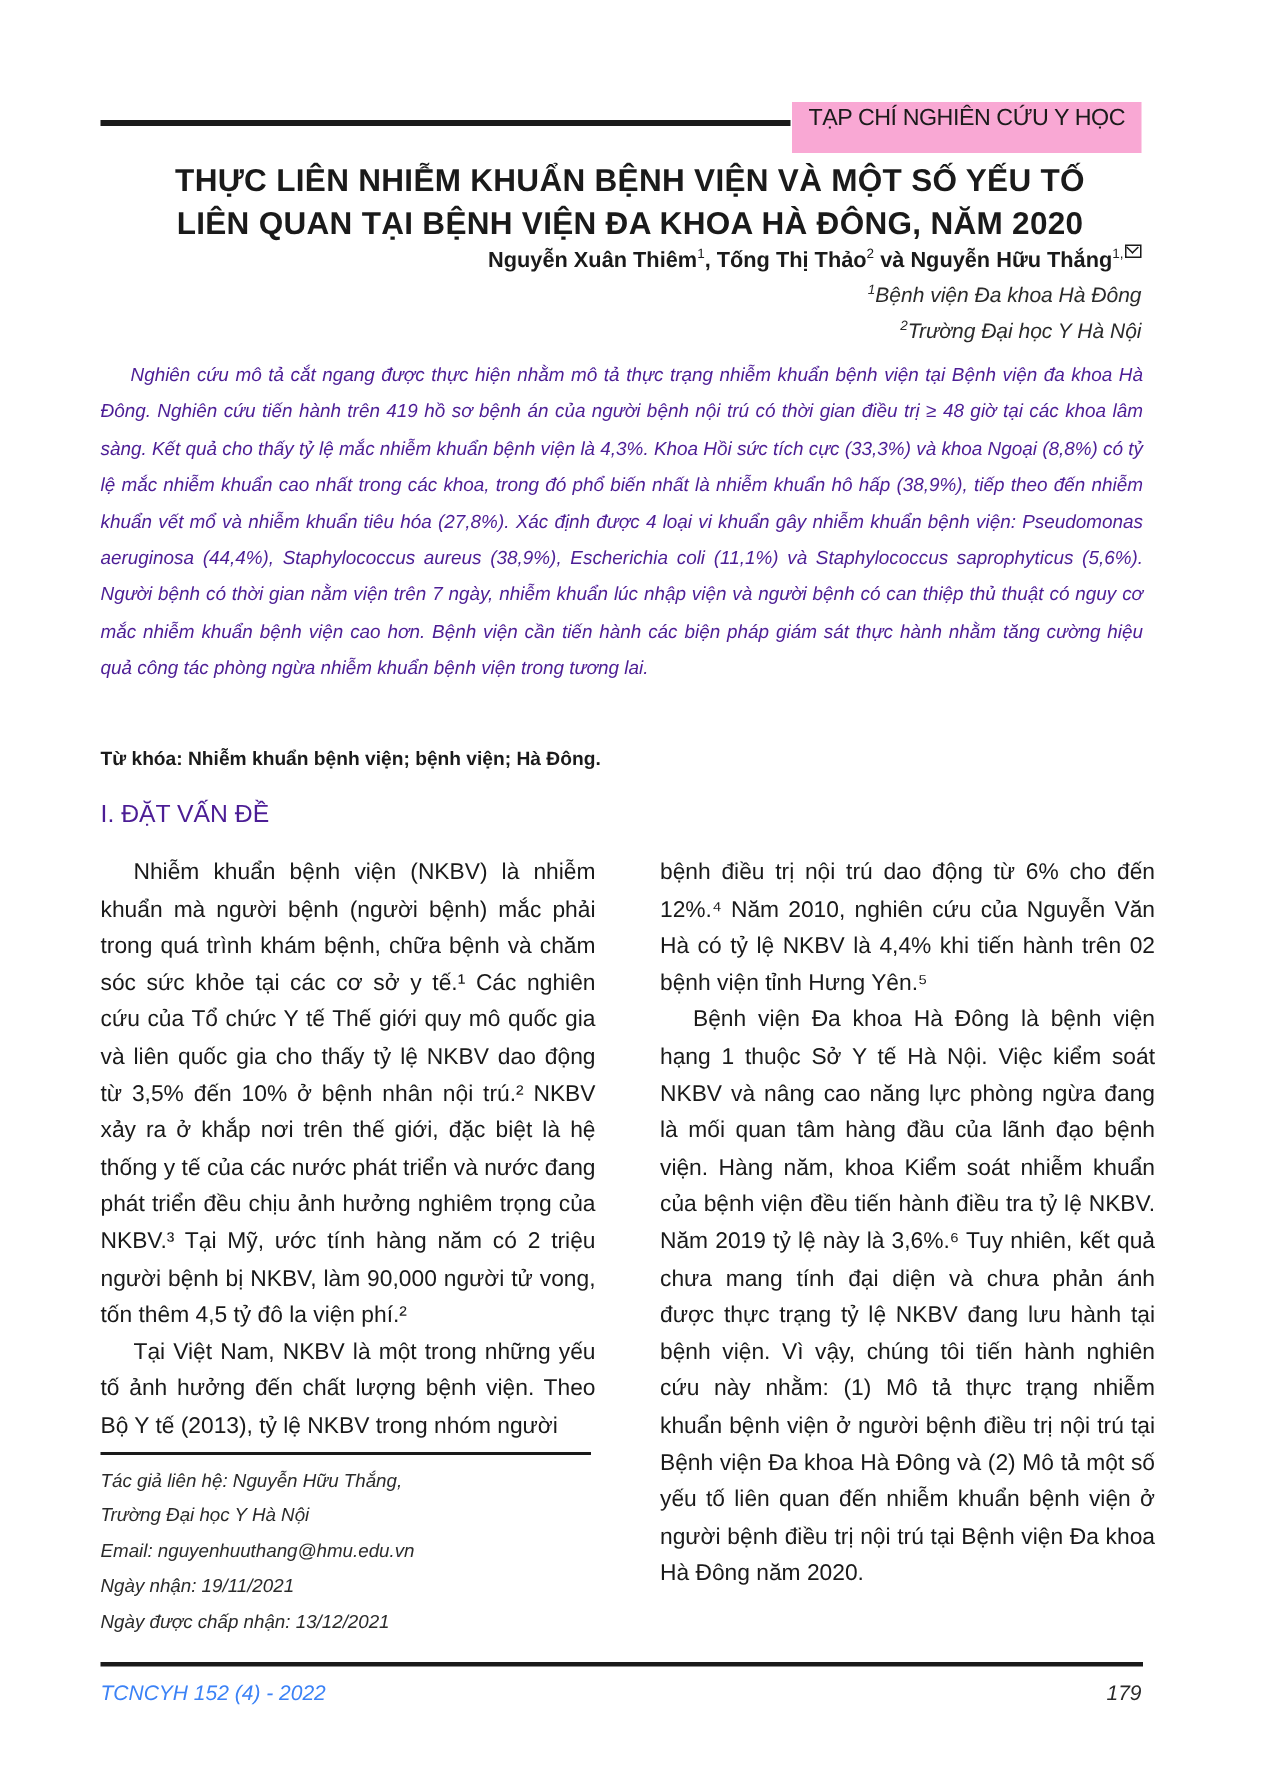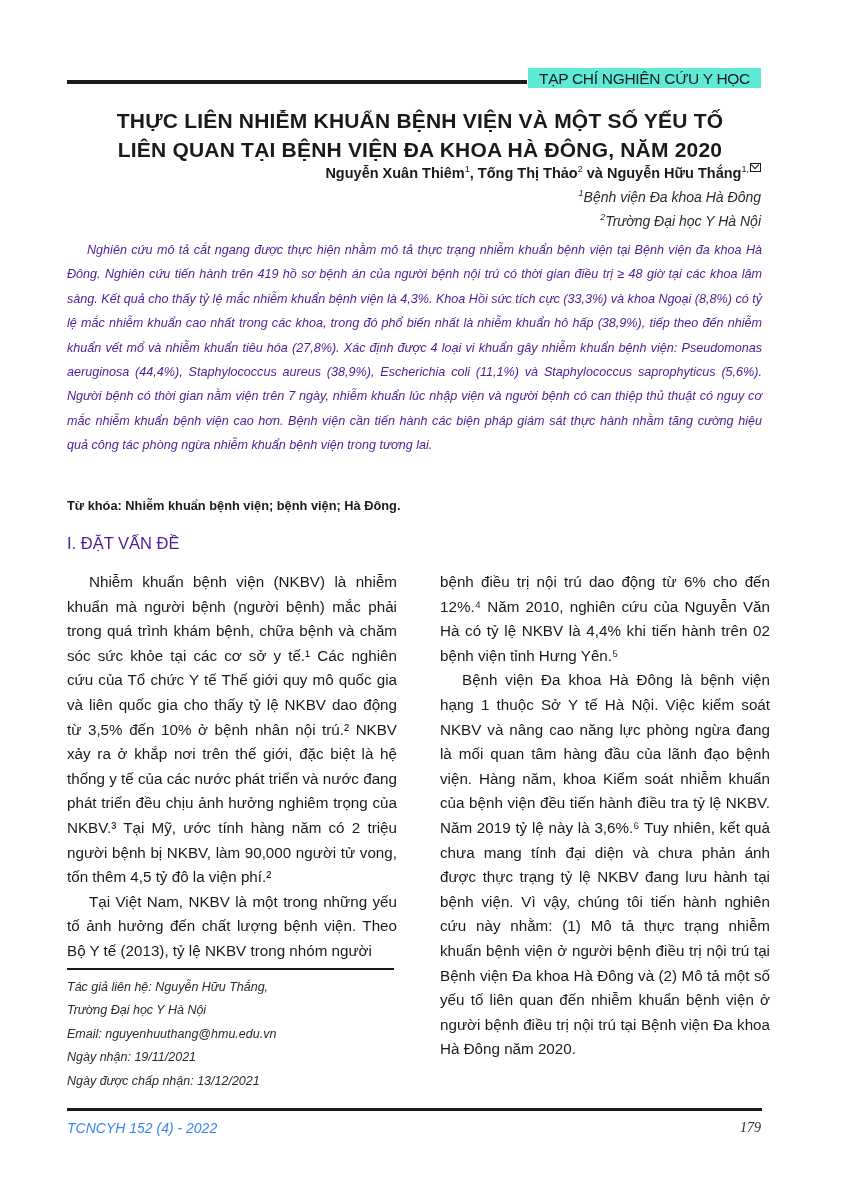--- a/index.html
+++ b/index.html
@@ -1,20 +1,20 @@
 <!DOCTYPE html>
 <html><head>
 <meta charset="utf-8">
 <style>
   html, body { margin: 0; padding: 0; background: #ffffff; }
   body { width: 853px; height: 1185px; position: relative; overflow: hidden;
          font-family: "Liberation Sans", sans-serif; color: #1a1a1a; }
   .header-rule { position: absolute; left: 67px; top: 80px; width: 460px; height: 4px; background: #1a1a1a; }
-  .journal-tag { position: absolute; left: 528px; top: 68px; width: 233px; height: 20px;
-                 background: #5eead4; color: #1a1a1a; font-size: 15.5px; line-height: 22px;
+  .journal-tag { position: absolute; left: 528px; top: 68px; width: 233px; height: 34px;
+                 background: #f9a8d4; color: #1a1a1a; font-size: 15.5px; line-height: 22px;
                  text-align: center; letter-spacing: -0.3px; }
   .title { position: absolute; left: 60px; top: 106px; width: 720px; text-align: center;
            font-weight: bold; font-size: 21px; line-height: 29px; letter-spacing: 0.2px; color: #1a1a1a; }
   .authors { position: absolute; right: 92px; top: 163px; font-weight: bold; font-size: 14.5px; }
   .authors sup { font-size: 9px; font-weight: normal; }
   .affil { position: absolute; right: 92px; font-style: italic; font-size: 14px; color: #2a2a2a; }
   .affil sup { font-size: 9px; }
   .abstract { position: absolute; left: 67px; top: 238px; width: 695px; font-style: italic;
               font-size: 12.6px; line-height: 24.4px; text-align: justify; text-indent: 20px; color: #4c1d95; }
   .keywords { position: absolute; left: 67px; top: 498px; font-weight: bold; font-size: 12.8px; }
@@ -24,21 +24,21 @@
   .col p { margin: 0; text-indent: 22px; }
   .col p.noindent { text-indent: 0; }
   .col-left { left: 67px; }
   .col-right { left: 440px; }
   .fn-rule { position: absolute; left: 67px; top: 968px; width: 327px; height: 2px; background: #1a1a1a; }
   .footnote { position: absolute; left: 67px; top: 976px; font-style: italic; font-size: 12.5px;
               line-height: 23.4px; color: #2a2a2a; }
   .footnote div { white-space: nowrap; }
   .footer-rule { position: absolute; left: 67px; top: 1108px; width: 695px; height: 3px; background: #1a1a1a; }
   .footer-left { position: absolute; left: 67px; top: 1120px; font-style: italic; font-size: 14px; color: #3b82f6; }
-  .footer-right { position: absolute; right: 92px; top: 1120px; font-style: italic; font-size: 14px; color: #2a2a2a; font-family: Liberation Serif, serif; }
+  .footer-right { position: absolute; right: 92px; top: 1120px; font-style: italic; font-size: 14px; color: #2a2a2a; }
   .mail-icon { display: inline-block; width: 9px; height: 7px; border: 1px solid #1a1a1a;
                vertical-align: super; position: relative; margin-left: 1px; }
   .mail-icon::after { content: ""; position: absolute; left: 1px; top: -2px; width: 5px; height: 5px;
                       border-right: 1px solid #1a1a1a; border-bottom: 1px solid #1a1a1a; transform: rotate(45deg); }
 </style>
 </head>
 <body>
 
 <div class="header-rule"></div>
 <div class="journal-tag">TẠP CHÍ NGHIÊN CỨU Y HỌC</div>

